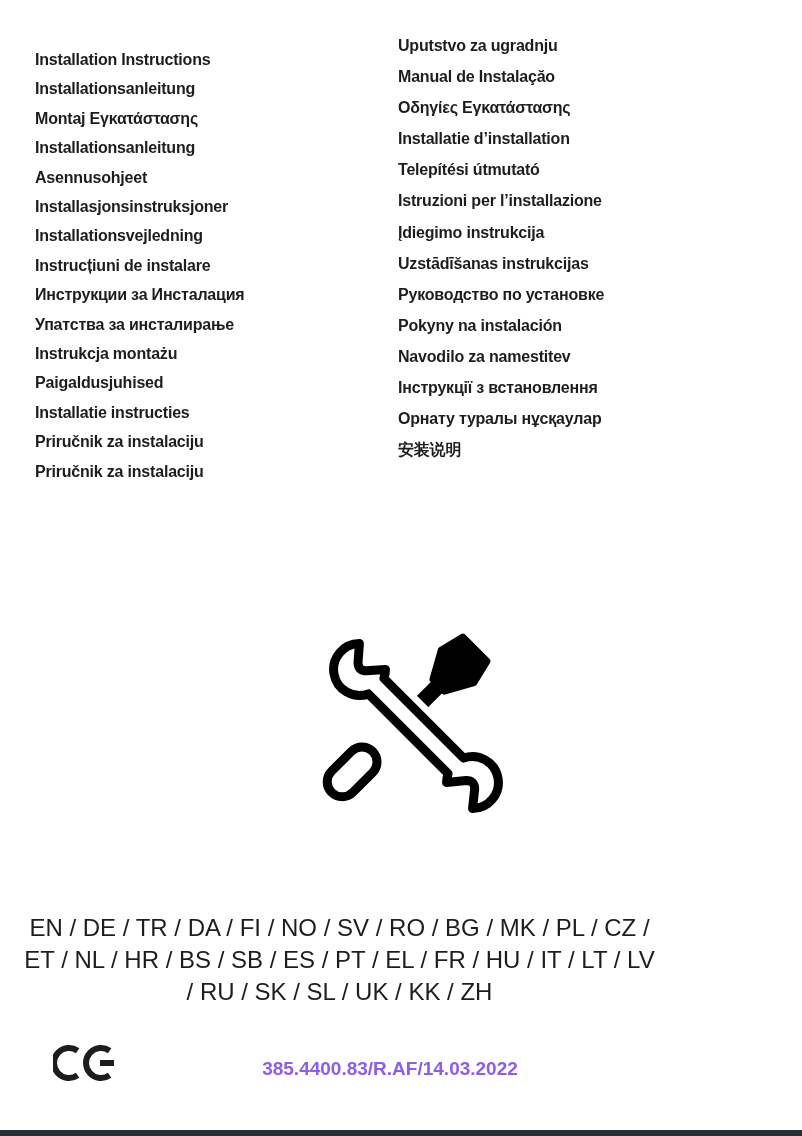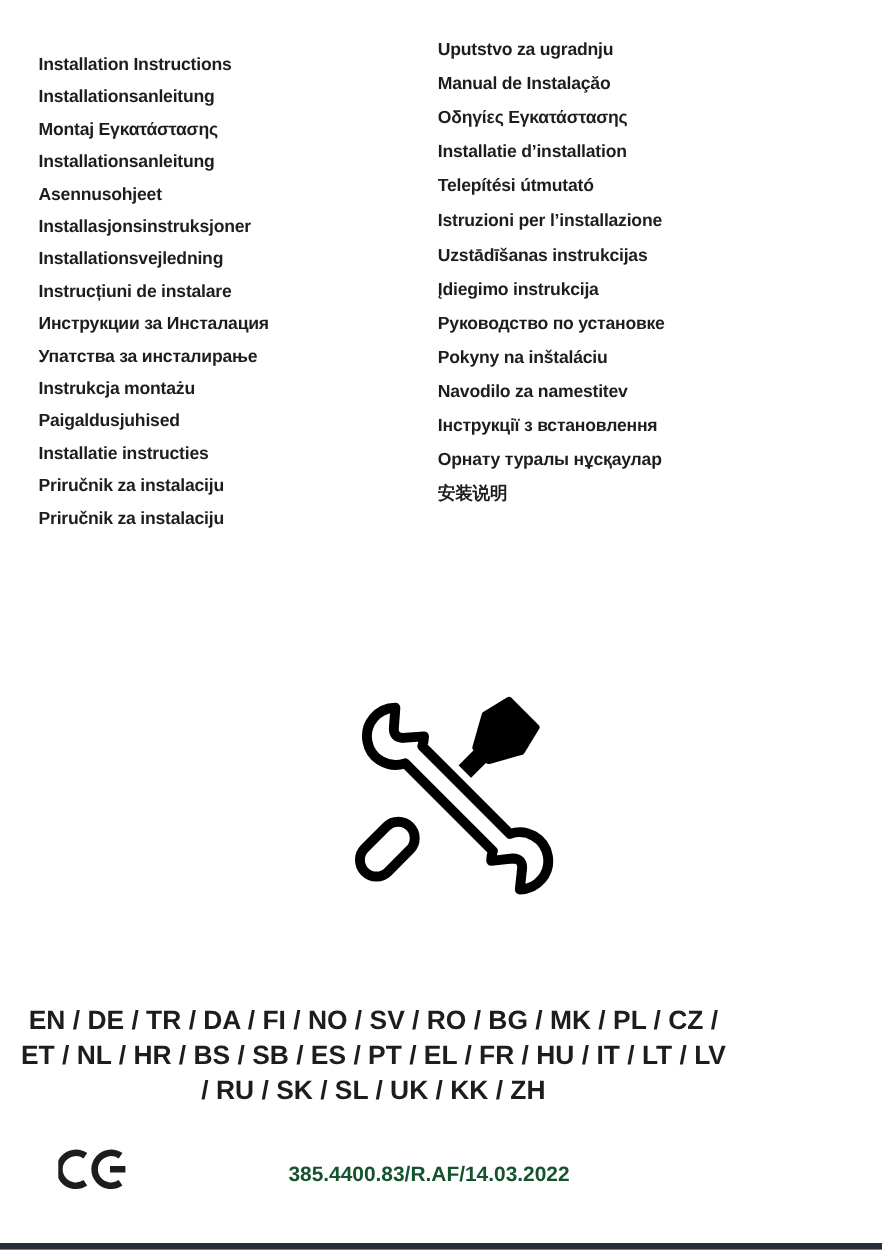--- a/index.html
+++ b/index.html
@@ -22,29 +22,29 @@
   }
   .col-left{left:35px;top:45px;width:375px;line-height:29.4px;}
   .col-right{left:398px;top:30px;width:370px;line-height:31.1px;}
   .title-line{height:auto;}
   .tools-icon{
     position:absolute;left:310px;top:628px;width:212px;height:195px;
   }
   .tools-icon svg{overflow:visible;display:block;}
   .lang-codes{
     position:absolute;left:0;top:912px;width:679px;
-    text-align:center;font-weight:700;font-size:24px;line-height:32px;
+    text-align:center;font-weight:400;font-size:24px;line-height:32px;
     letter-spacing:0px;color:#1d1d1b;
   }
   .ce-mark{
     position:absolute;left:53px;top:1043px;width:64px;height:40px;
   }
   .doc-number{
     position:absolute;left:0;top:1058px;width:780px;
-    text-align:center;font-weight:700;font-size:19px;color:#14532d;
+    text-align:center;font-weight:700;font-size:19px;color:#8b5cf6;
   }
   .footer-bar{
     position:absolute;left:0;bottom:0;width:802px;height:6px;
     background:#262f38;
   }
 </style>
 </head>
 <body>
 
 <div class="page">
@@ -67,24 +67,24 @@
     <div class="title-line">Priručnik za instalaciju</div>
   </div>
 
   <div class="col col-right">
     <div class="title-line">Uputstvo za ugradnju</div>
     <div class="title-line">Manual de Instalaçăo</div>
     <div class="title-line">Οδηγίες Εγκατάστασης</div>
     <div class="title-line">Installatie d’installation</div>
     <div class="title-line">Telepítési útmutató</div>
     <div class="title-line">Istruzioni per l’installazione</div>
+    <div class="title-line">Įdiegimo instrukcija</div>
     <div class="title-line">Uzstādīšanas instrukcijas</div>
-    <div class="title-line">Įdiegimo instrukcija</div>
     <div class="title-line">Руководство по установке</div>
-    <div class="title-line">Pokyny na inštaláciu</div>
+    <div class="title-line">Pokyny na instalación</div>
     <div class="title-line">Navodilo za namestitev</div>
     <div class="title-line">Інструкції з встановлення</div>
     <div class="title-line">Орнату туралы нұсқаулар</div>
     <div class="title-line">安装说明</div>
   </div>
 
   <div class="tools-icon">
     <svg width="212" height="195" viewBox="0 0 212 195" xmlns="http://www.w3.org/2000/svg">
 
       <g transform="rotate(45 95.5 90.5)">

